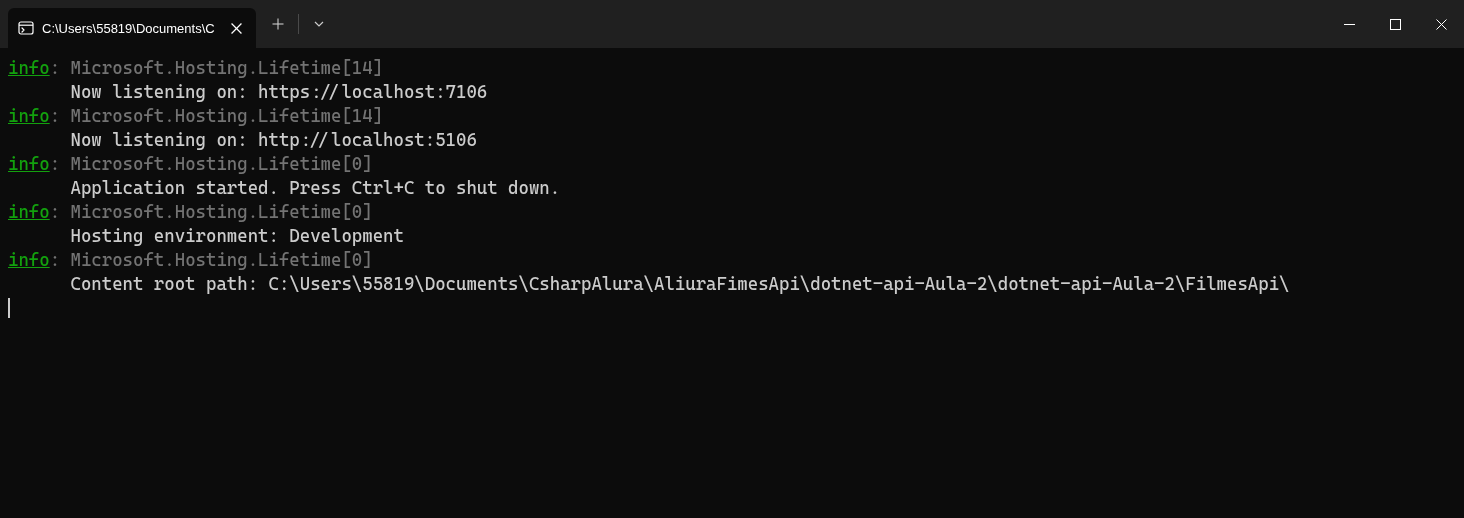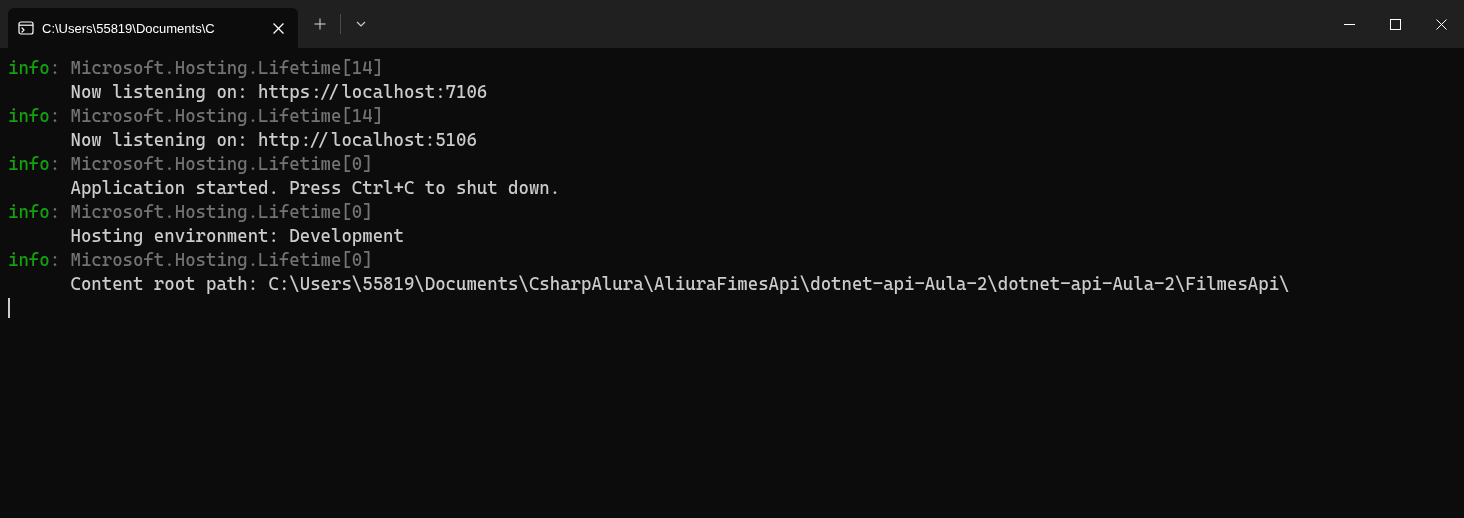--- a/index.html
+++ b/index.html
@@ -19,21 +19,21 @@
     }
     .tab-strip {
       display: flex;
       align-items: flex-end;
       padding-left: 8px;
       padding-top: 8px;
     }
     .tab {
       background: #0c0c0c;
       height: 40px;
-      width: 290px;
+      width: 248px;
       display: flex;
       align-items: center;
       padding: 0 10px;
       border-radius: 6px 6px 0 0;
       color: #ffffff;
       font-size: 13px;
       font-family: 'Segoe UI', sans-serif;
       gap: 8px;
       position: relative;
     }
@@ -97,20 +97,21 @@
       padding: 8px 8px;
       color: #cccccc;
       font-size: 17.8px;
       line-height: 24px;
       white-space: pre-wrap;
       word-break: break-all;
       font-family: 'Cascadia Code', 'Cascadia Mono', Consolas, monospace;
     }
     .level-info {
       color: #13a10e;
+      text-decoration: underline;
     }
     .log-category { color: #737373; }
     .cursor {
       display: inline-block;
       width: 1.5px;
       height: 20px;
       background: #cccccc;
       vertical-align: text-bottom;
       margin-left: 0;
     }

